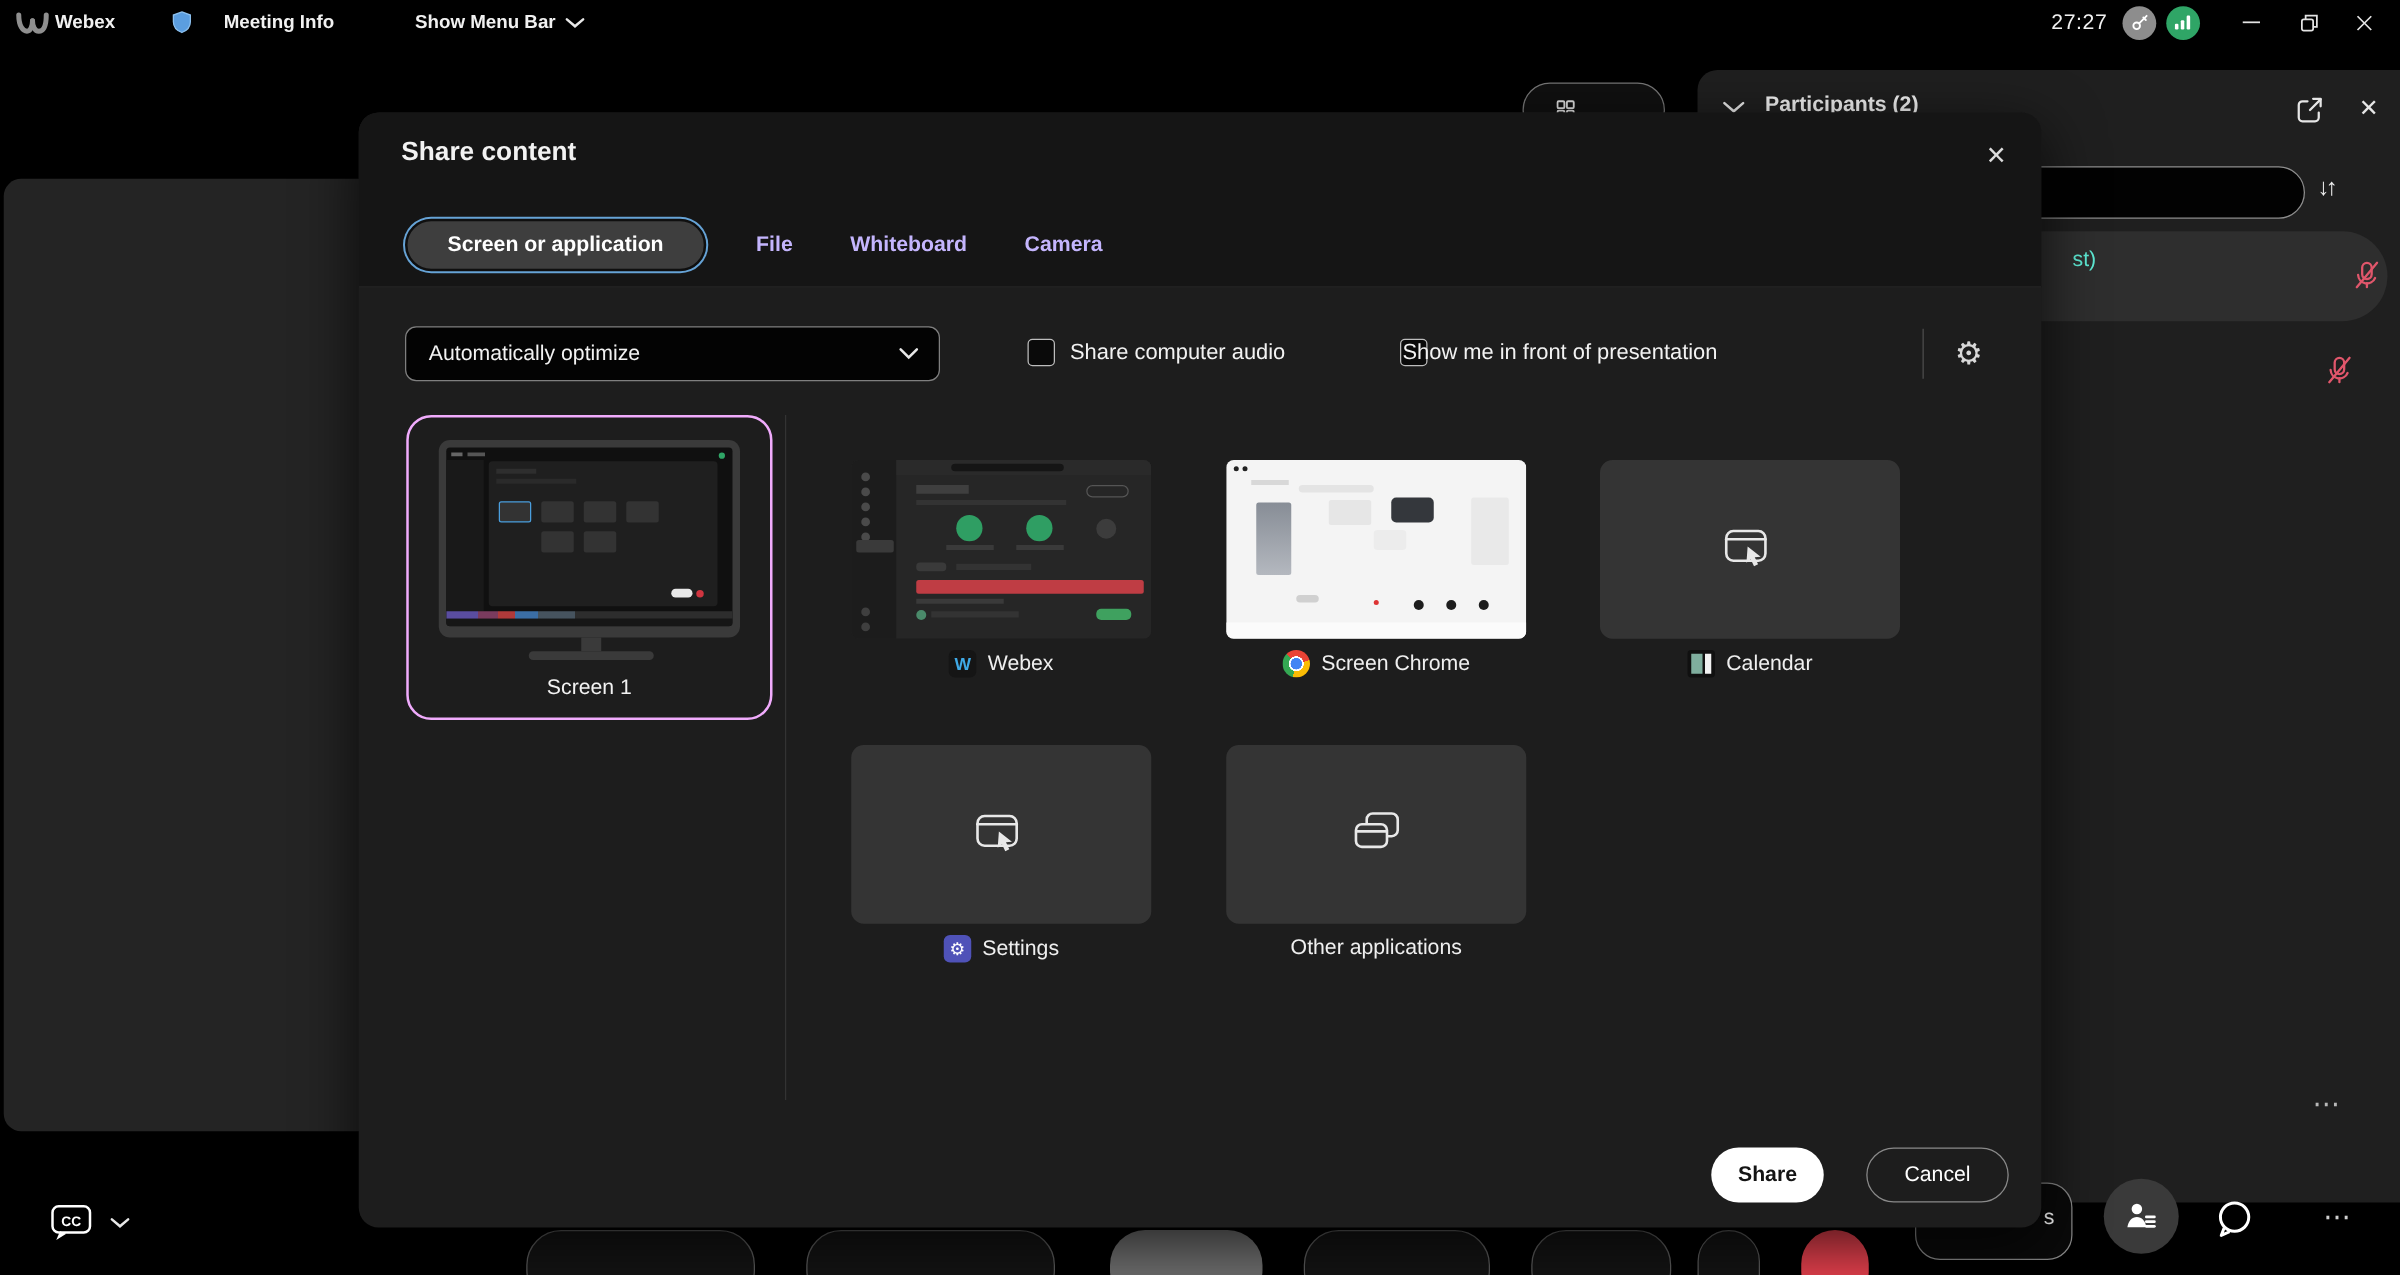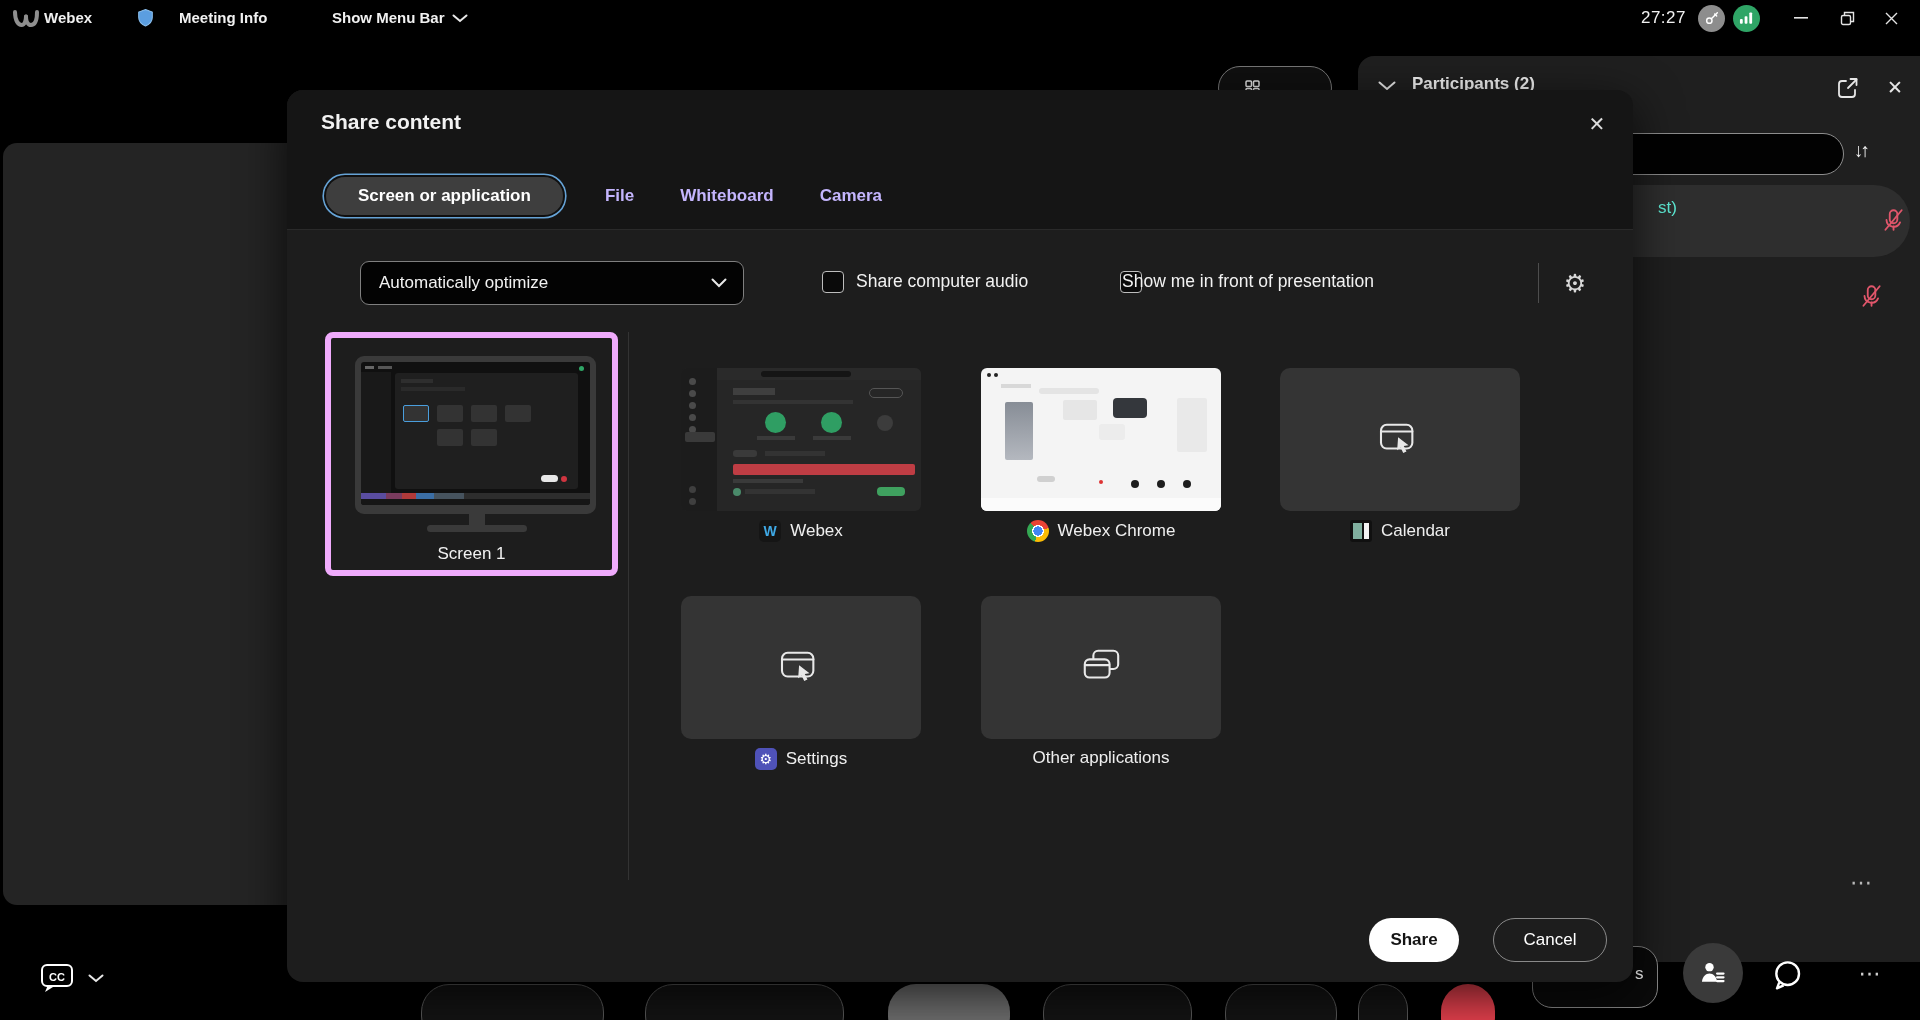--- a/index.html
+++ b/index.html
@@ -65,32 +65,32 @@
   .dlg-title { left:34px; top:20px; font-size:21px; font-weight:700; }
   .dlg-close { left:1294px; top:18px; width:32px; height:32px; display:flex; align-items:center;
                justify-content:center; font-size:20px; color:#dcdcdc; }
   .tabs { left:37px; top:84px; height:44px; display:flex; align-items:center; gap:34px; }
   .tab-sel { height:42px; padding:0 32px; display:flex; align-items:center; background:#3e3e3e;
              border:2px solid #0f0f0f; border-radius:22px; box-shadow:0 0 0 1.6px #66a3d6;
              font-size:17px; font-weight:700; color:#fff; }
   .tab { font-size:17px; font-weight:600; color:#c4b5fd; padding:0 6px; }
 
   .ctl-row { left:0; top:171px; width:100%; height:44px; }
-  .dropdown { left:37px; top:0; width:384px; height:44px; background:#030303; border:1px solid #7f7f7f;
-              border-radius:9px; display:flex; align-items:center;margin-left:36px; }
+  .dropdown { left:37px; top:0; width:428px; height:44px; background:#030303; border:1px solid #7f7f7f;
+              border-radius:9px; display:flex; align-items:center; }
   .dropdown span { margin-left:18px; font-size:17px; }
   .dd-chev { position:absolute; right:16px; top:16px; }
   .cbx { position:absolute; top:10px; width:22px; height:22px; background:#0a0a0a;
          border:1.6px solid #bdbdbd; border-radius:4px; }
   .cbx-lbl { position:absolute; top:10px; font-size:17.5px; color:#f2f2f2; }
   .ctl-div { left:1251px; top:2px; width:1px; height:40px; background:#4d4d4d; }
   .gear { left:1268px; top:2px; width:40px; height:40px; display:flex; align-items:center;
           justify-content:center; font-size:25px; color:#d8d8d8; }
 
-  .screen-card { left:38px; top:242px; width:293px; height:244px; border:6px solid #f0abfc; border-radius:8px; }
+  .screen-card { left:38px; top:242px; width:293px; height:244px; border:2px solid #f0abfc; border-radius:20px; }
   .monitor { left:24px; top:18px; width:241px; height:158px; background:#3a3a3a; border-radius:9px; padding:6px 6px 9px 6px; }
   .mscreen { position:relative; width:229px; height:143px; background:#101010; border-radius:3px; overflow:hidden; }
   .stand-neck { left:138px; top:176px; width:16px; height:11px; background:#3a3a3a; }
   .stand-base { left:96px; top:187px; width:100px; height:7px; background:#3a3a3a; border-radius:4px; }
   .screen-lbl { left:0; top:206px; width:100%; text-align:center; font-size:17px; }
 
   .vdiv { left:341px; top:242px; width:1px; height:548px; background:#333; }
 
   .appcard { position:absolute; width:240px; height:143px; border-radius:6px; overflow:hidden; }
   .ph-card { background:#343434; border-radius:10px; display:flex; align-items:center; justify-content:center; }
@@ -370,21 +370,21 @@
         <path d="M22 17l11 8.6-5 .6 2.8 5.8-3.4 1.6-2.8-5.8-3.6 3z" fill="#e8e8e8" stroke="none"></path>
       </svg>
     </div>
 
     <div class="applbl" style="left:394px;top:430px;">
       <span class="appico" style="background:#151515;display:flex;align-items:center;justify-content:center;color:#3fa9e6;font-weight:700;font-size:14px;">W</span>
       <span>Webex</span>
     </div>
     <div class="applbl" style="left:694px;top:430px;">
       <span class="appico" style="border-radius:50%;background:radial-gradient(circle at 50% 50%, #4285f4 0 29%, #fff 30% 38%, transparent 39%), conic-gradient(from -45deg, #ea4335 0 120deg, #fbbc05 120deg 240deg, #34a853 240deg 360deg);"></span>
-      <span>Webex Chrome</span>
+      <span>Screen Chrome</span>
     </div>
     <div class="applbl" style="left:993px;top:430px;">
       <span class="appico" style="background:#101010;border-radius:3px;padding:3px;display:flex;gap:2px;">
         <span style="flex:2;background:#7fae9e;"></span>
           <span style="flex:1;background:#f2f2f2;"></span>
       </span>
       <span>Calendar</span>
     </div>
 
     <div class="appcard ph-card" style="left:394px;top:506px;">

